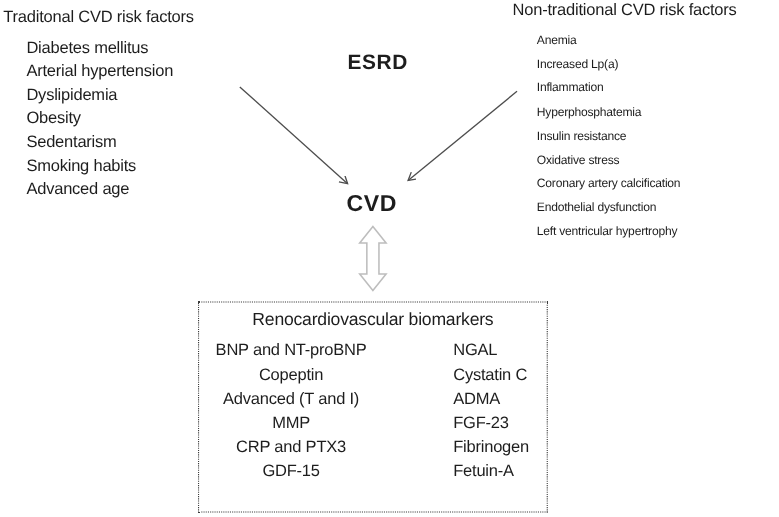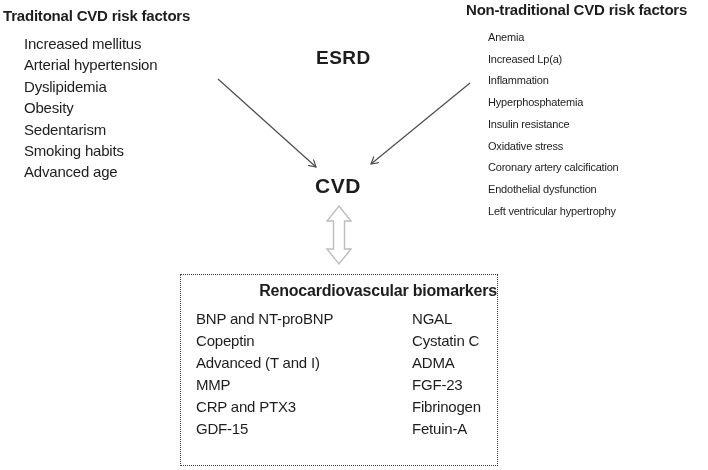--- a/index.html
+++ b/index.html
@@ -12,21 +12,21 @@
   * { box-sizing: border-box; }
   body { margin:0; background:#fff; }
   .canvas {
     position:relative;
     width:708px; height:470px;
     background:var(--background);
     color:var(--text);
     font-family:"Liberation Sans", sans-serif;
     overflow:hidden;
   }
-  h2, h3 { margin:0; font-weight:bold; }
+  h2, h3 { margin:0; font-weight:normal; }
   ul { list-style:none; margin:0; padding:0; }
 
   .trad-heading {
     position:absolute; left:3px; top:7px;
     font-size:15px; letter-spacing:-0.2px;
   }
   .trad-list {
     position:absolute; left:24px; top:33px;
     font-size:15px; line-height:21.4px; letter-spacing:-0.2px;
   }
@@ -50,36 +50,36 @@
     position:absolute; left:0; top:0; width:708px; height:470px;
     pointer-events:none;
   }
   .bio-box {
     position:absolute; left:180px; top:274px;
     width:318px; height:192px;
     border:1px dotted var(--box-border);
     background:var(--background);
   }
   .bio-title {
-    margin-top:7px; text-align:right;
+    margin-top:7px; text-align:center;
     font-size:16px; letter-spacing:-0.2px;
   }
   .bio-cols { position:absolute; left:0; top:33px; width:100%; height:155px; }
   .bio-col { position:absolute; top:0; font-size:15px; line-height:22px; letter-spacing:-0.2px; }
-  .bio-col-1 { left:15px; }
+  .bio-col-1 { left:15px;text-align:center; }
   .bio-col-2 { left:231px; }
 </style>
 </head>
 <body>
 
 <div class="canvas">
 
   <h2 class="trad-heading">Traditonal CVD risk factors</h2>
   <ul class="trad-list">
-    <li>Increased mellitus</li>
+    <li>Diabetes mellitus</li>
     <li>Arterial hypertension</li>
     <li>Dyslipidemia</li>
     <li>Obesity</li>
     <li>Sedentarism</li>
     <li>Smoking habits</li>
     <li>Advanced age</li>
   </ul>
 
   <h2 class="nontrad-heading">Non-traditional CVD risk factors</h2>
   <ul class="nontrad-list">

